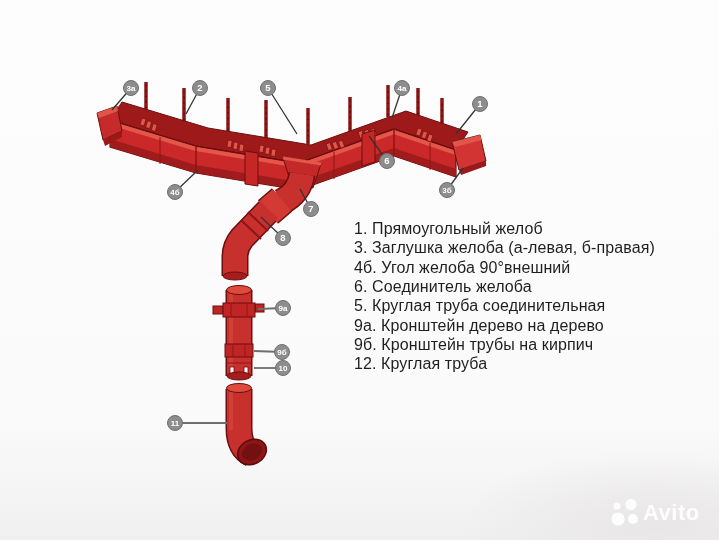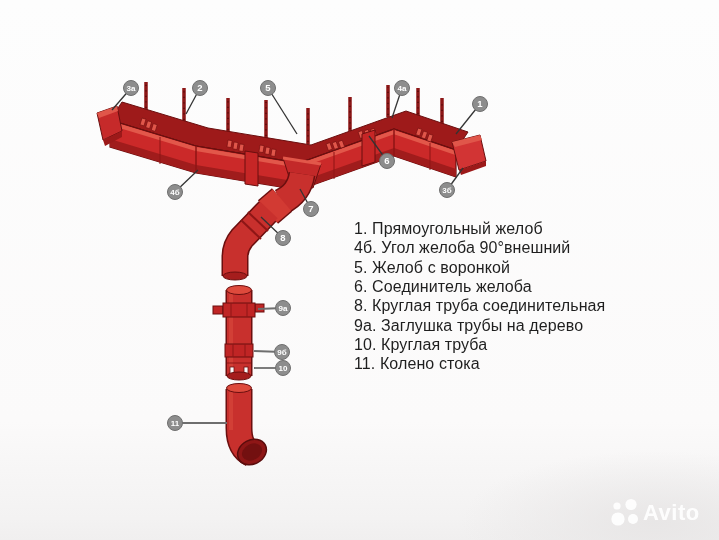--- a/index.html
+++ b/index.html
@@ -222,27 +222,27 @@
         <g>
           <line x1="175" y1="423" x2="227" y2="423" stroke="#6e6e6e" stroke-width="1.8"></line>
           <circle cx="175" cy="423" r="7.5" fill="#8d8d8d" stroke="#6f6f6f" stroke-width="1"></circle>
           <text x="175" y="426.2" text-anchor="middle" fill="#ffffff" font-size="8" font-weight="bold" font-family="&quot;Liberation Sans&quot;, sans-serif">11</text>
         </g>
       </g>
   </svg>
 
   <div class="legend" id="legend">
       <div class="legend-item">1. Прямоугольный желоб</div>
+      <div class="legend-item">3. Заглушка желоба (а-левая, б-правая)</div>
       <div class="legend-item">4б. Угол желоба 90°внешний</div>
-      <div class="legend-item">5. Желоб с воронкой</div>
       <div class="legend-item">6. Соединитель желоба</div>
-      <div class="legend-item">8. Круглая труба соединительная</div>
-      <div class="legend-item">9а. Заглушка трубы на дерево</div>
-      <div class="legend-item">10. Круглая труба</div>
-      <div class="legend-item">11. Колено стока</div>
+      <div class="legend-item">5. Круглая труба соединительная</div>
+      <div class="legend-item">9а. Кронштейн дерево на дерево</div>
+      <div class="legend-item">9б. Кронштейн трубы на кирпич</div>
+      <div class="legend-item">12. Круглая труба</div>
     </div>
 
   <div class="watermark">
     <svg width="32" height="32" viewBox="0 0 32 32">
       <circle cx="9" cy="9" r="3.6" fill="#ffffff"></circle>
       <circle cx="10" cy="22" r="6.6" fill="#ffffff"></circle>
       <circle cx="23" cy="7.5" r="5.6" fill="#ffffff"></circle>
       <circle cx="25" cy="22" r="5" fill="#ffffff"></circle>
     </svg>
     <span class="wm-text">Avito</span>

